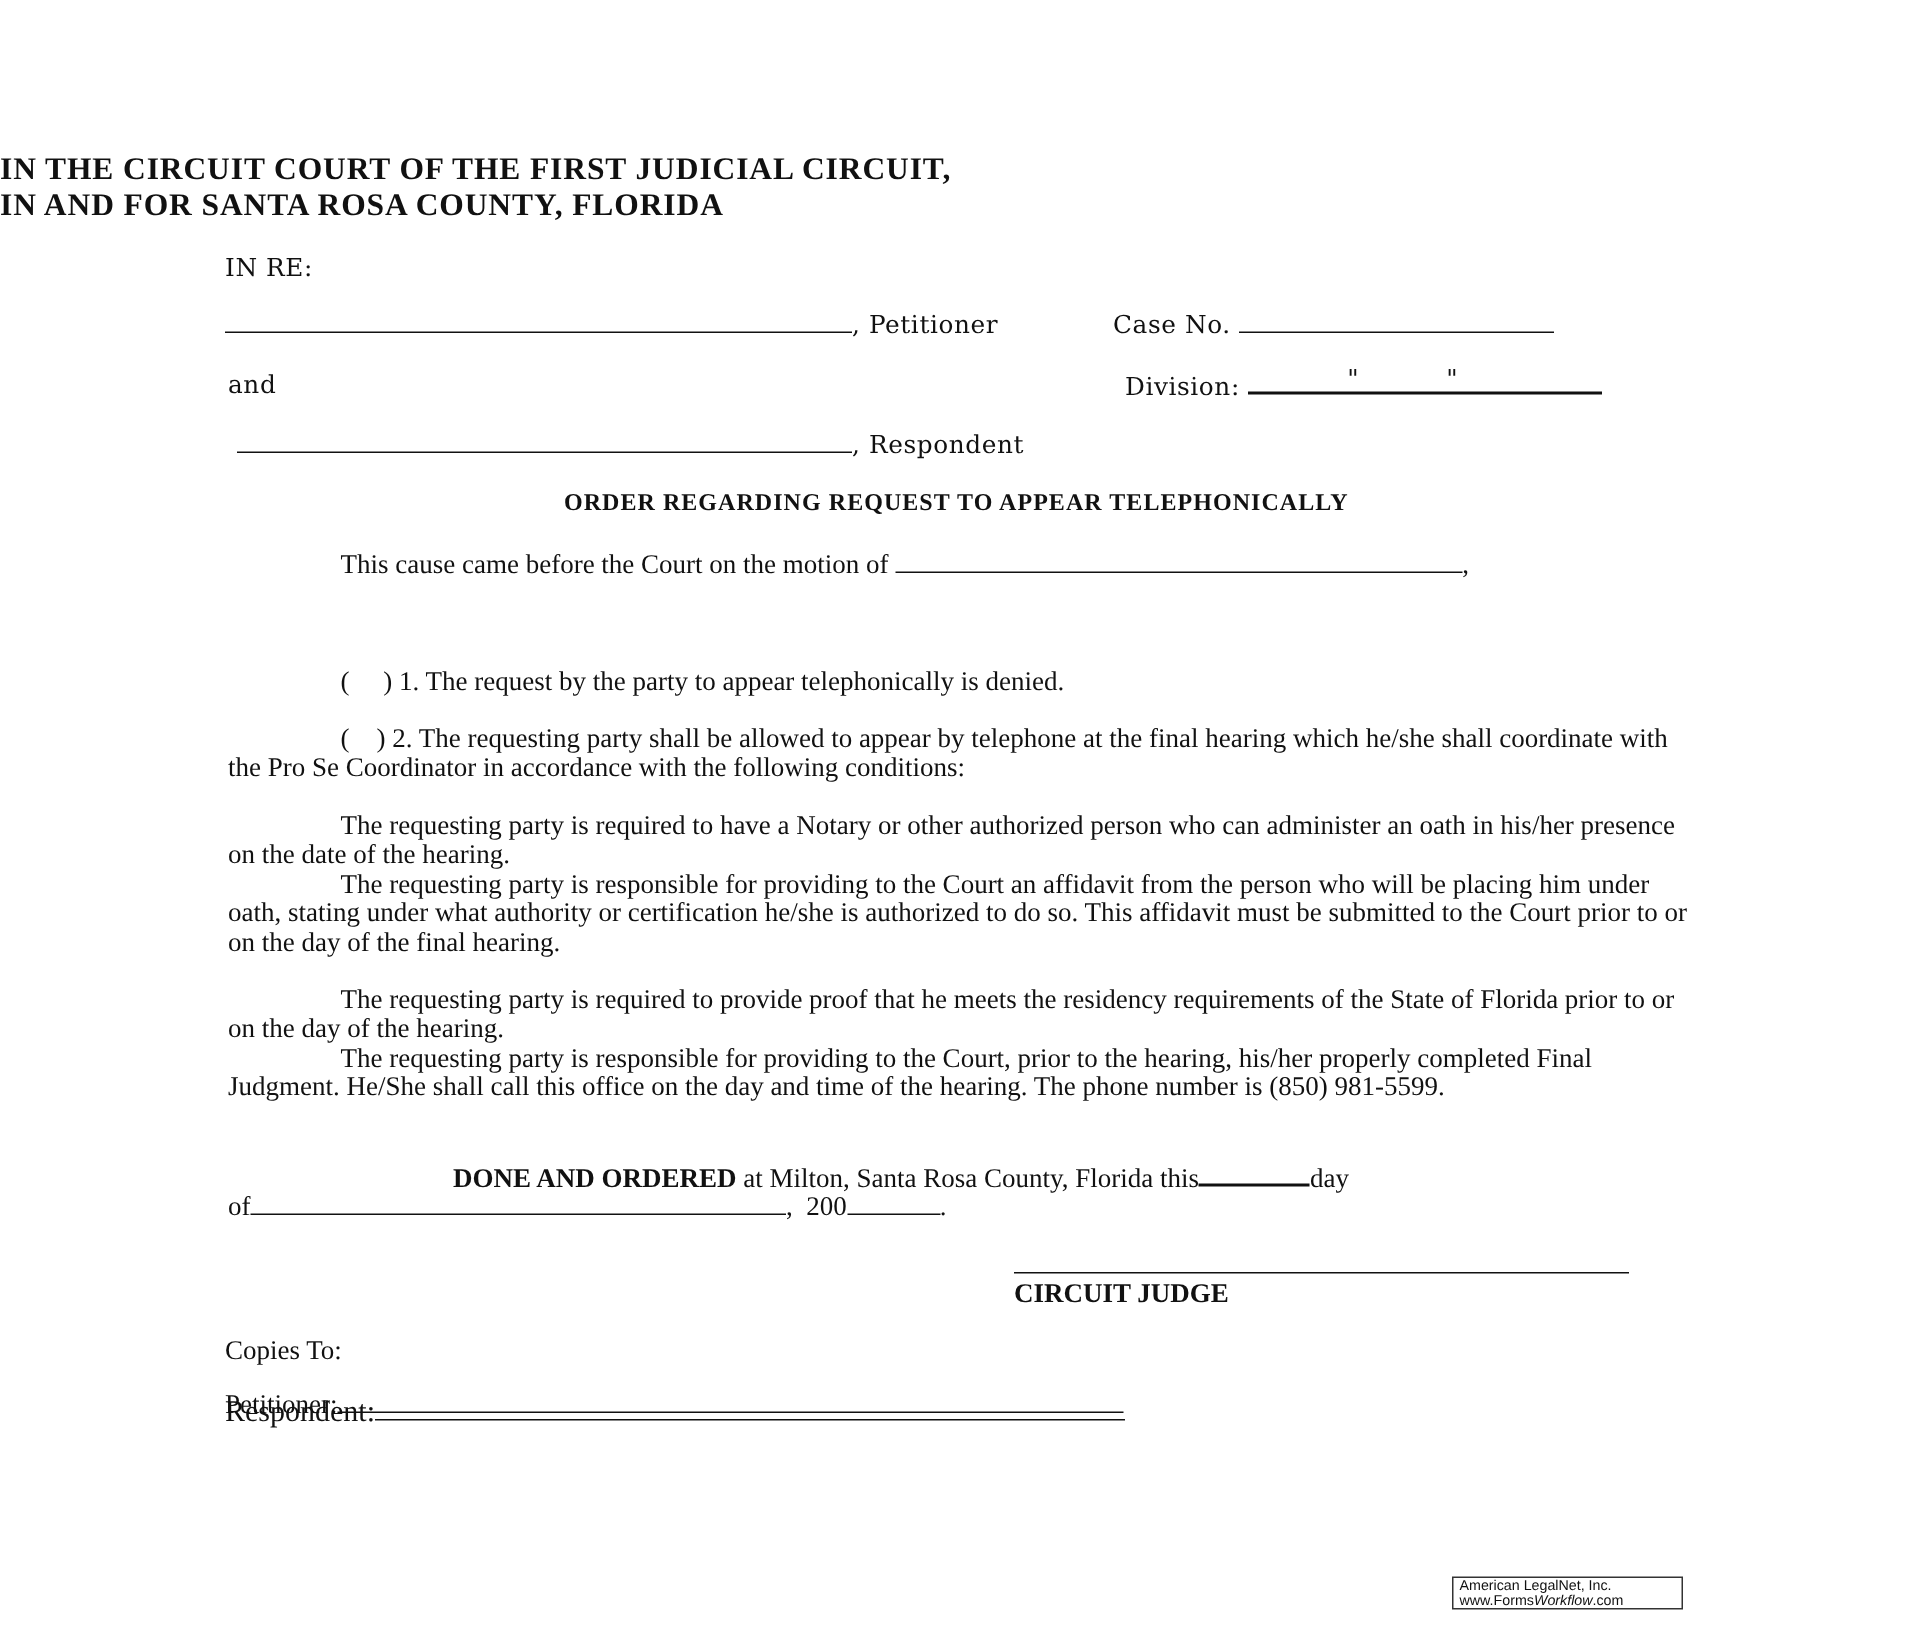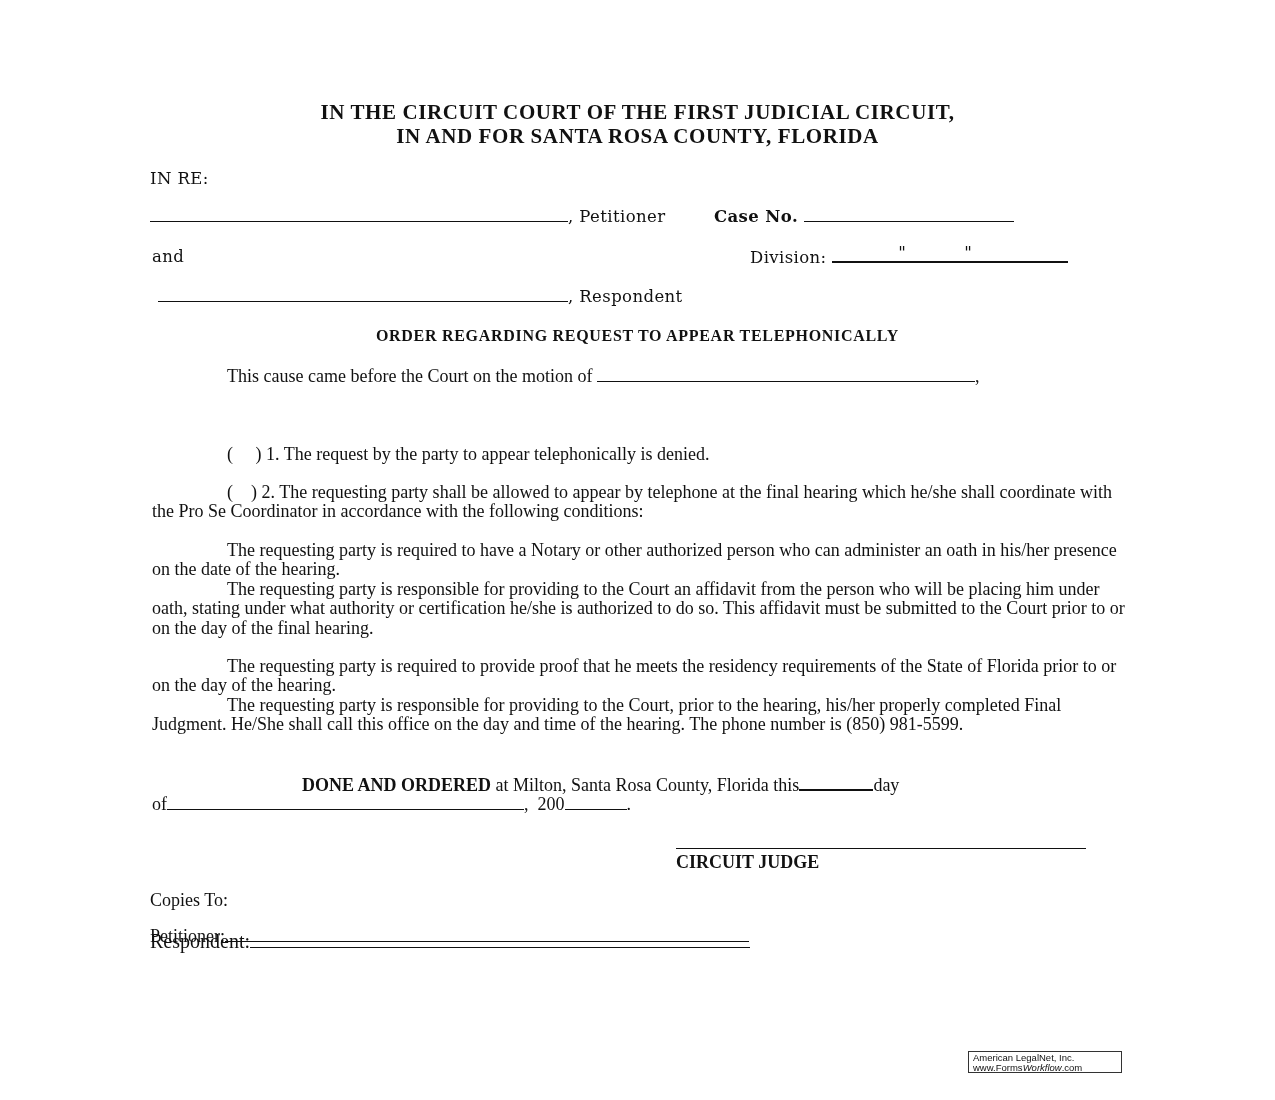--- a/index.html
+++ b/index.html
@@ -1,40 +1,40 @@
 <!DOCTYPE html>
 <html><head>
   <meta charset="utf-8">
   <style>
     html, body { margin: 0; padding: 0; background: #ffffff; }
     body { width: 1275px; height: 1100px; position: relative; overflow: hidden; color: #111; }
     .serif { font-family: "Liberation Serif", "DejaVu Serif", serif; }
     .abs { position: absolute; white-space: nowrap; }
-    .title { font-family: "Liberation Serif", serif; font-weight: bold; font-size: 21px; letter-spacing: 0.6px; width: 1275px; left: 0; text-align: center; }
+    .title { font-family: "Liberation Serif", serif; font-weight: bold; font-size: 21px; letter-spacing: 0.6px; width: 1275px; left: 0; text-align: left; }
     .caption-fields { font-family: "DejaVu Serif", serif; font-size: 16.5px; letter-spacing: 0.4px; }
     .blank { display: inline-block; border-bottom: 1.3px solid #111; vertical-align: baseline; height: 14px; }
     .blank-thick { border-bottom-width: 2px; }
     .para { position: absolute; left: 152px; width: 975px; font-family: "Liberation Serif", serif; font-size: 18px; line-height: 19.4px; }
     .indent { display: inline-block; width: 75px; }
     .bold { font-weight: bold; }
     .footer-box { position: absolute; left: 968px; top: 1051px; width: 154px; height: 22px; border: 1px solid #333; font-family: "Liberation Sans", sans-serif; font-size: 9.5px; line-height: 10px; padding: 1px 0 0 4px; box-sizing: border-box; color: #111; }
     .footer-box em { font-style: italic; }
   </style>
 </head>
 <body>
 
 <div class="abs title" style="top:100px;">IN THE CIRCUIT COURT OF THE FIRST JUDICIAL CIRCUIT,</div>
 <div class="abs title" style="top:124px;">IN AND FOR SANTA ROSA COUNTY, FLORIDA</div>
 
 <div class="abs caption-fields" style="left:150px; top:169px;">IN RE:</div>
 
 <div class="abs caption-fields" style="left:150px; top:207px;">
   <span class="blank" style="width:418px;"></span><span>, Petitioner</span>
 </div>
-<div class="abs caption-fields" style="left:714px; top:207px;font-weight:bold;">
+<div class="abs caption-fields" style="left:742px; top:207px;">
   <span>Case No.</span>
   <span class="blank" style="width:210px;"></span>
 </div>
 
 <div class="abs caption-fields" style="left:152px; top:247px;">and</div>
 <div class="abs caption-fields" style="left:750px; top:247px;">
   <span>Division:</span>
   <span class="blank blank-thick" style="width:236px; position:relative;">
     <span style="position:absolute; left:66px; top:-4px;">"</span>
     <span style="position:absolute; left:132px; top:-4px;">"</span>

